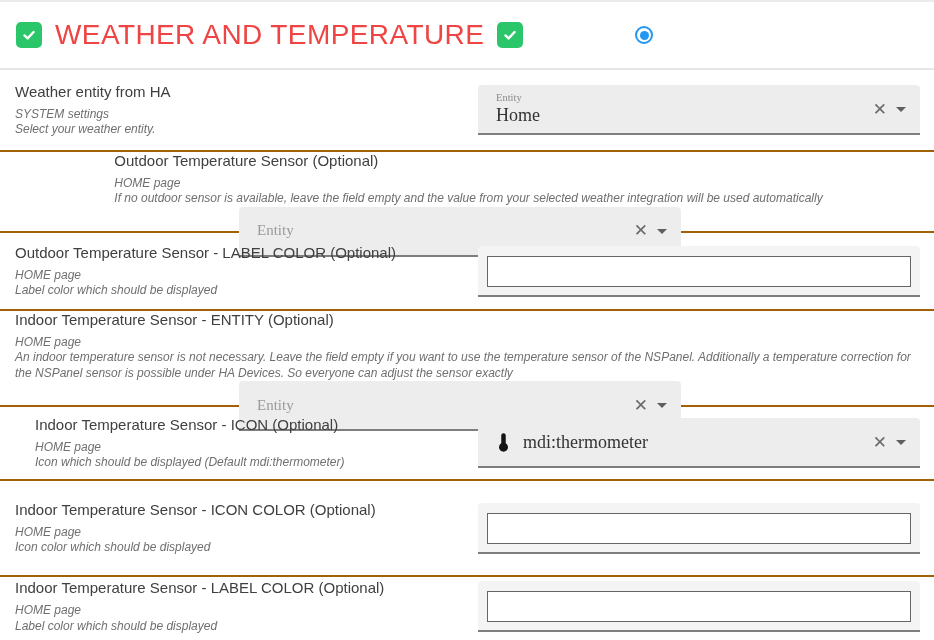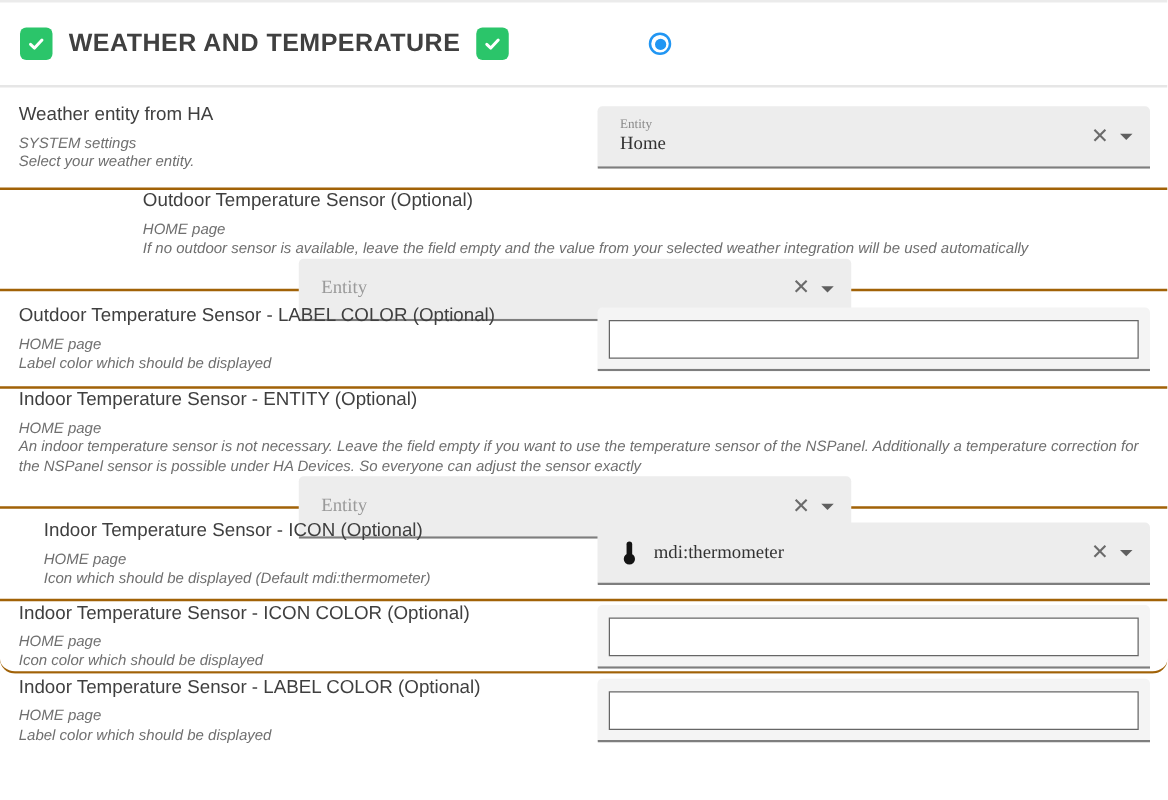--- a/index.html
+++ b/index.html
@@ -16,59 +16,59 @@
     height: 68px; display: flex; align-items: center;
     padding-left: 16px; border-bottom: 2px solid #e6e6e6;
   }
   .checkbox {
     width: 26px; height: 26px; border-radius: 5px;
     background: var(--accent-green, #2bc56a);
     display: inline-flex; align-items: center; justify-content: center;
     flex: 0 0 auto; cursor: pointer;
   }
   .section-title {
-    font-size: 20px; font-weight: 700; color: #404040;
+    font-size: 28px; font-weight: 400; color: #ef4444;
     letter-spacing: 0.4px; margin: 0 13px; white-space: nowrap;
   }
   .radio {
     width: 18px; height: 18px; border-radius: 50%;
     border: 2px solid var(--accent-blue, #2196f3);
     margin-left: 112px; display: inline-flex; align-items: center; justify-content: center;
     cursor: pointer; flex: 0 0 auto;
   }
   .radio-dot { width: 9px; height: 9px; border-radius: 50%; background: var(--accent-blue, #2196f3); }
 
   
   .row {
     display: flex; align-items: center;
     border-bottom: 2px solid #a16207;
   }
   .row.r0 { height: 82px; } .row.r1 { height: 81px; flex-direction: column; } .row.r2 { height: 78px; }
-  .row.r3 { height: 96px; flex-direction: column; } .row.r4 { height: 74px; padding-left: 20px; } .row.r5 { height: 58px; border-radius: 12px; }
+  .row.r3 { height: 96px; flex-direction: column; } .row.r4 { height: 74px; padding-left: 20px; } .row.r5 { height: 96px; }
   .row.r6 { height: 59px; border-bottom: none; }
 
   .row-info { flex: 1 1 auto; padding-left: 15px; padding-right: 12px; min-width: 0; }
   .row-title { font-size: 15px; color: #3f3f3f; margin-bottom: 7px; }
   .row-context, .row-desc {
     font-size: 12px; font-style: italic; color: #6f6f6f; line-height: 1.28;
   }
 
   .row-control { flex: 0 0 442px; width: 442px; margin-right: 14px; }
 
   
   .select {
     height: 50px; background: #ededed;
     border-radius: 4px 4px 0 0;
     border-bottom: 2px solid #7e7e7e;
     display: flex; align-items: center;
     padding: 0 14px 0 18px; cursor: pointer;
   }
   .select-text { flex: 1 1 auto; min-width: 0; font-family: Liberation Serif, serif; }
   .select-label { font-size: 10.5px; color: #8a8a8a; margin-bottom: 2px; }
-  .select-value { font-size: 15px; color: #333; }
+  .select-value { font-size: 18px; color: #333; }
   .select-placeholder { font-size: 15px; color: #9a9a9a; }
   .select-value-row { display: flex; align-items: center; gap: 12px; }
   .select-actions { display: flex; align-items: center; gap: 9px; flex: 0 0 auto; }
   .clear-x {
     font-size: 17px; color: #6b6b6b; line-height: 1; cursor: pointer;
     font-family: "DejaVu Sans", sans-serif;
   }
   .caret {
     width: 0; height: 0; cursor: pointer;
     border-left: 5px solid transparent; border-right: 5px solid transparent;

